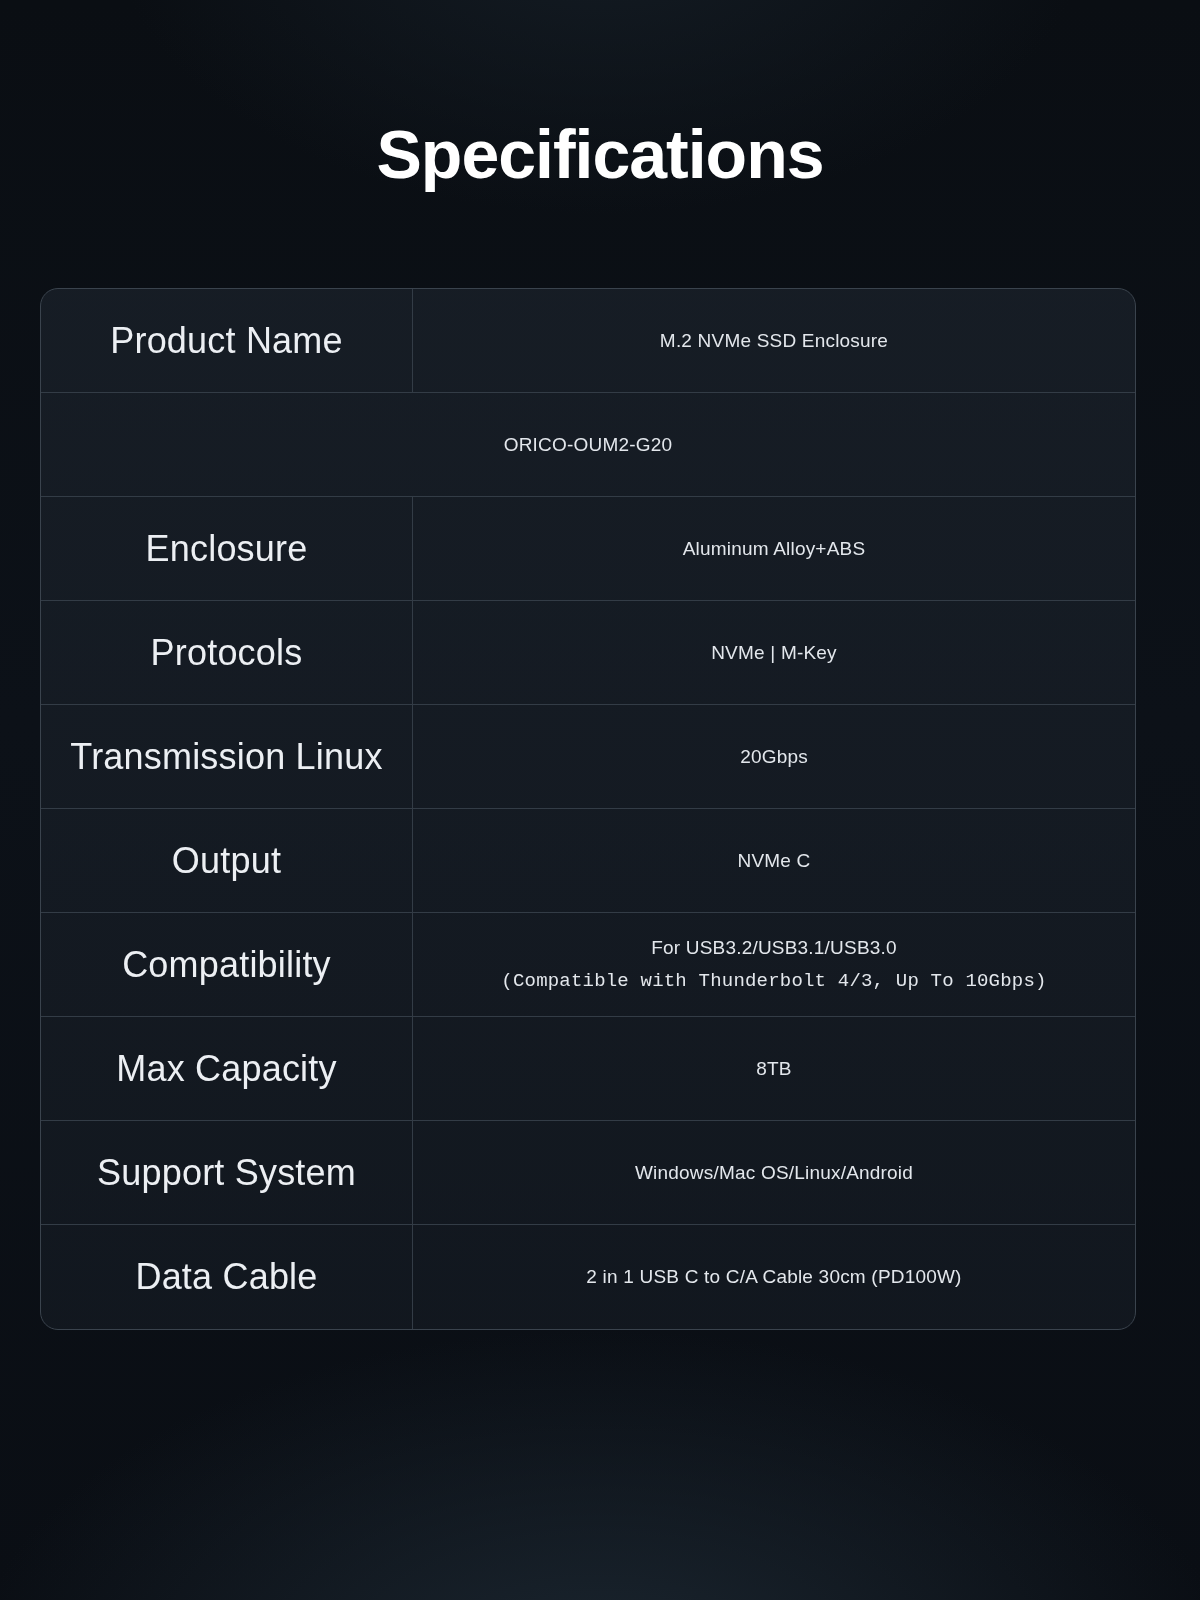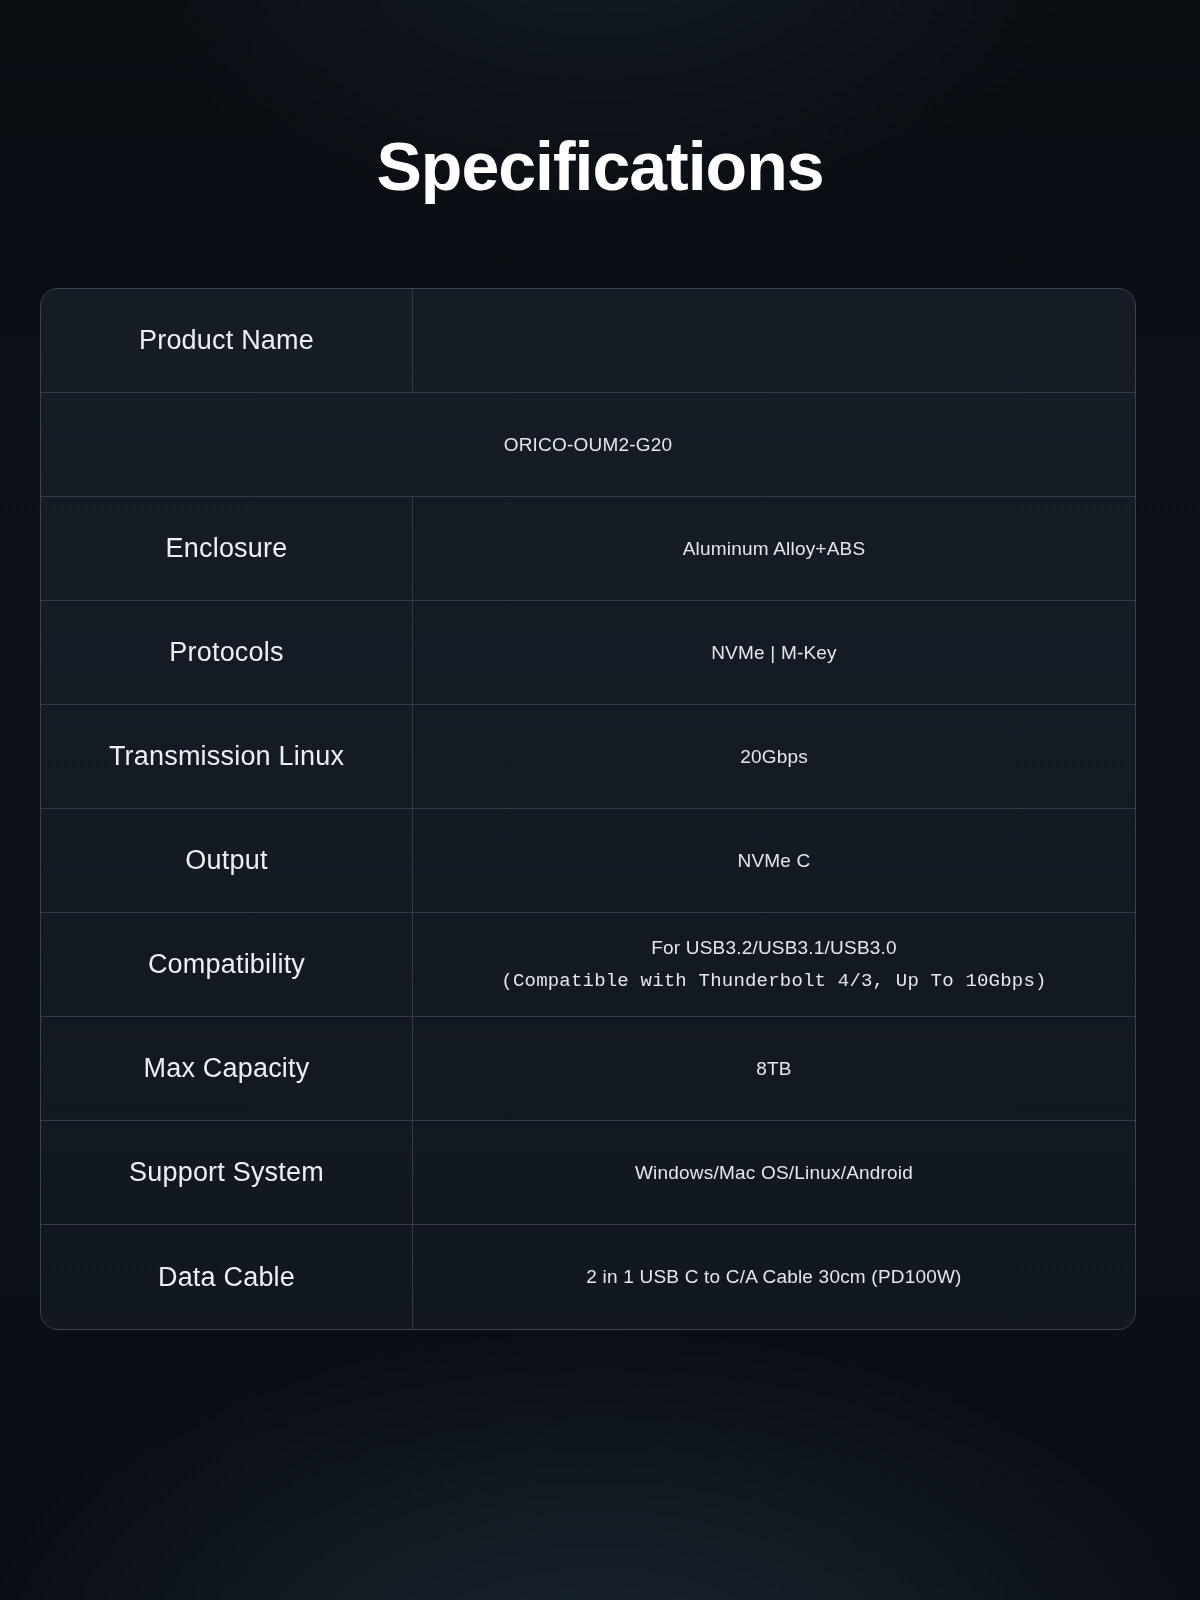--- a/index.html
+++ b/index.html
@@ -21,21 +21,21 @@
       radial-gradient(ellipse 700px 420px at 50% -5%, #141c24 0%, rgba(11,15,20,0) 70%),
       linear-gradient(180deg, #0a0e13 0%, #0c1118 45%, #0a0e14 100%);
     overflow: hidden;
   }
   .title {
     text-align: center;
     color: #ffffff;
     font-size: 68px;
     font-weight: bold;
     letter-spacing: -1px;
-    margin: 12px;
+    margin: 0;
     padding-top: 120px;
     line-height: 1;
   }
   .spec-table {
     position: absolute;
     left: 40px;
     top: 288px;
     width: 1096px;
     border: 1px solid #3a434d;
     border-radius: 18px;
@@ -49,21 +49,21 @@
     min-height: 104px;
   }
   .row:last-child { border-bottom: none; }
   .cell-label {
     flex: 0 0 372px;
     display: flex;
     align-items: center;
     justify-content: center;
     padding: 12px 14px;
     color: #eceff3;
-    font-size: 27px;
+    font-size: 36px;
     font-weight: 400;
     letter-spacing: 0.2px;
     border-right: 1px solid #333c46;
     text-align: center;
   }
   .cell-value {
     flex: 1 1 auto;
     display: flex;
     flex-direction: column;
     align-items: center;
@@ -81,20 +81,23 @@
 </head>
 <body>
 
 <div class="page">
   <h1 class="title">Specifications</h1>
 
   <div class="spec-table">
 
     <div class="row">
       <div class="cell-label">Product Name</div>
+      <div class="cell-value">
+        <span>M.2 NVMe SSD Enclosure</span>
+      </div>
     </div>
 
     <div class="row">
       <div class="cell-value">
         <span>ORICO-OUM2-G20</span>
       </div>
     </div>
 
     <div class="row">
       <div class="cell-label">Enclosure</div>

